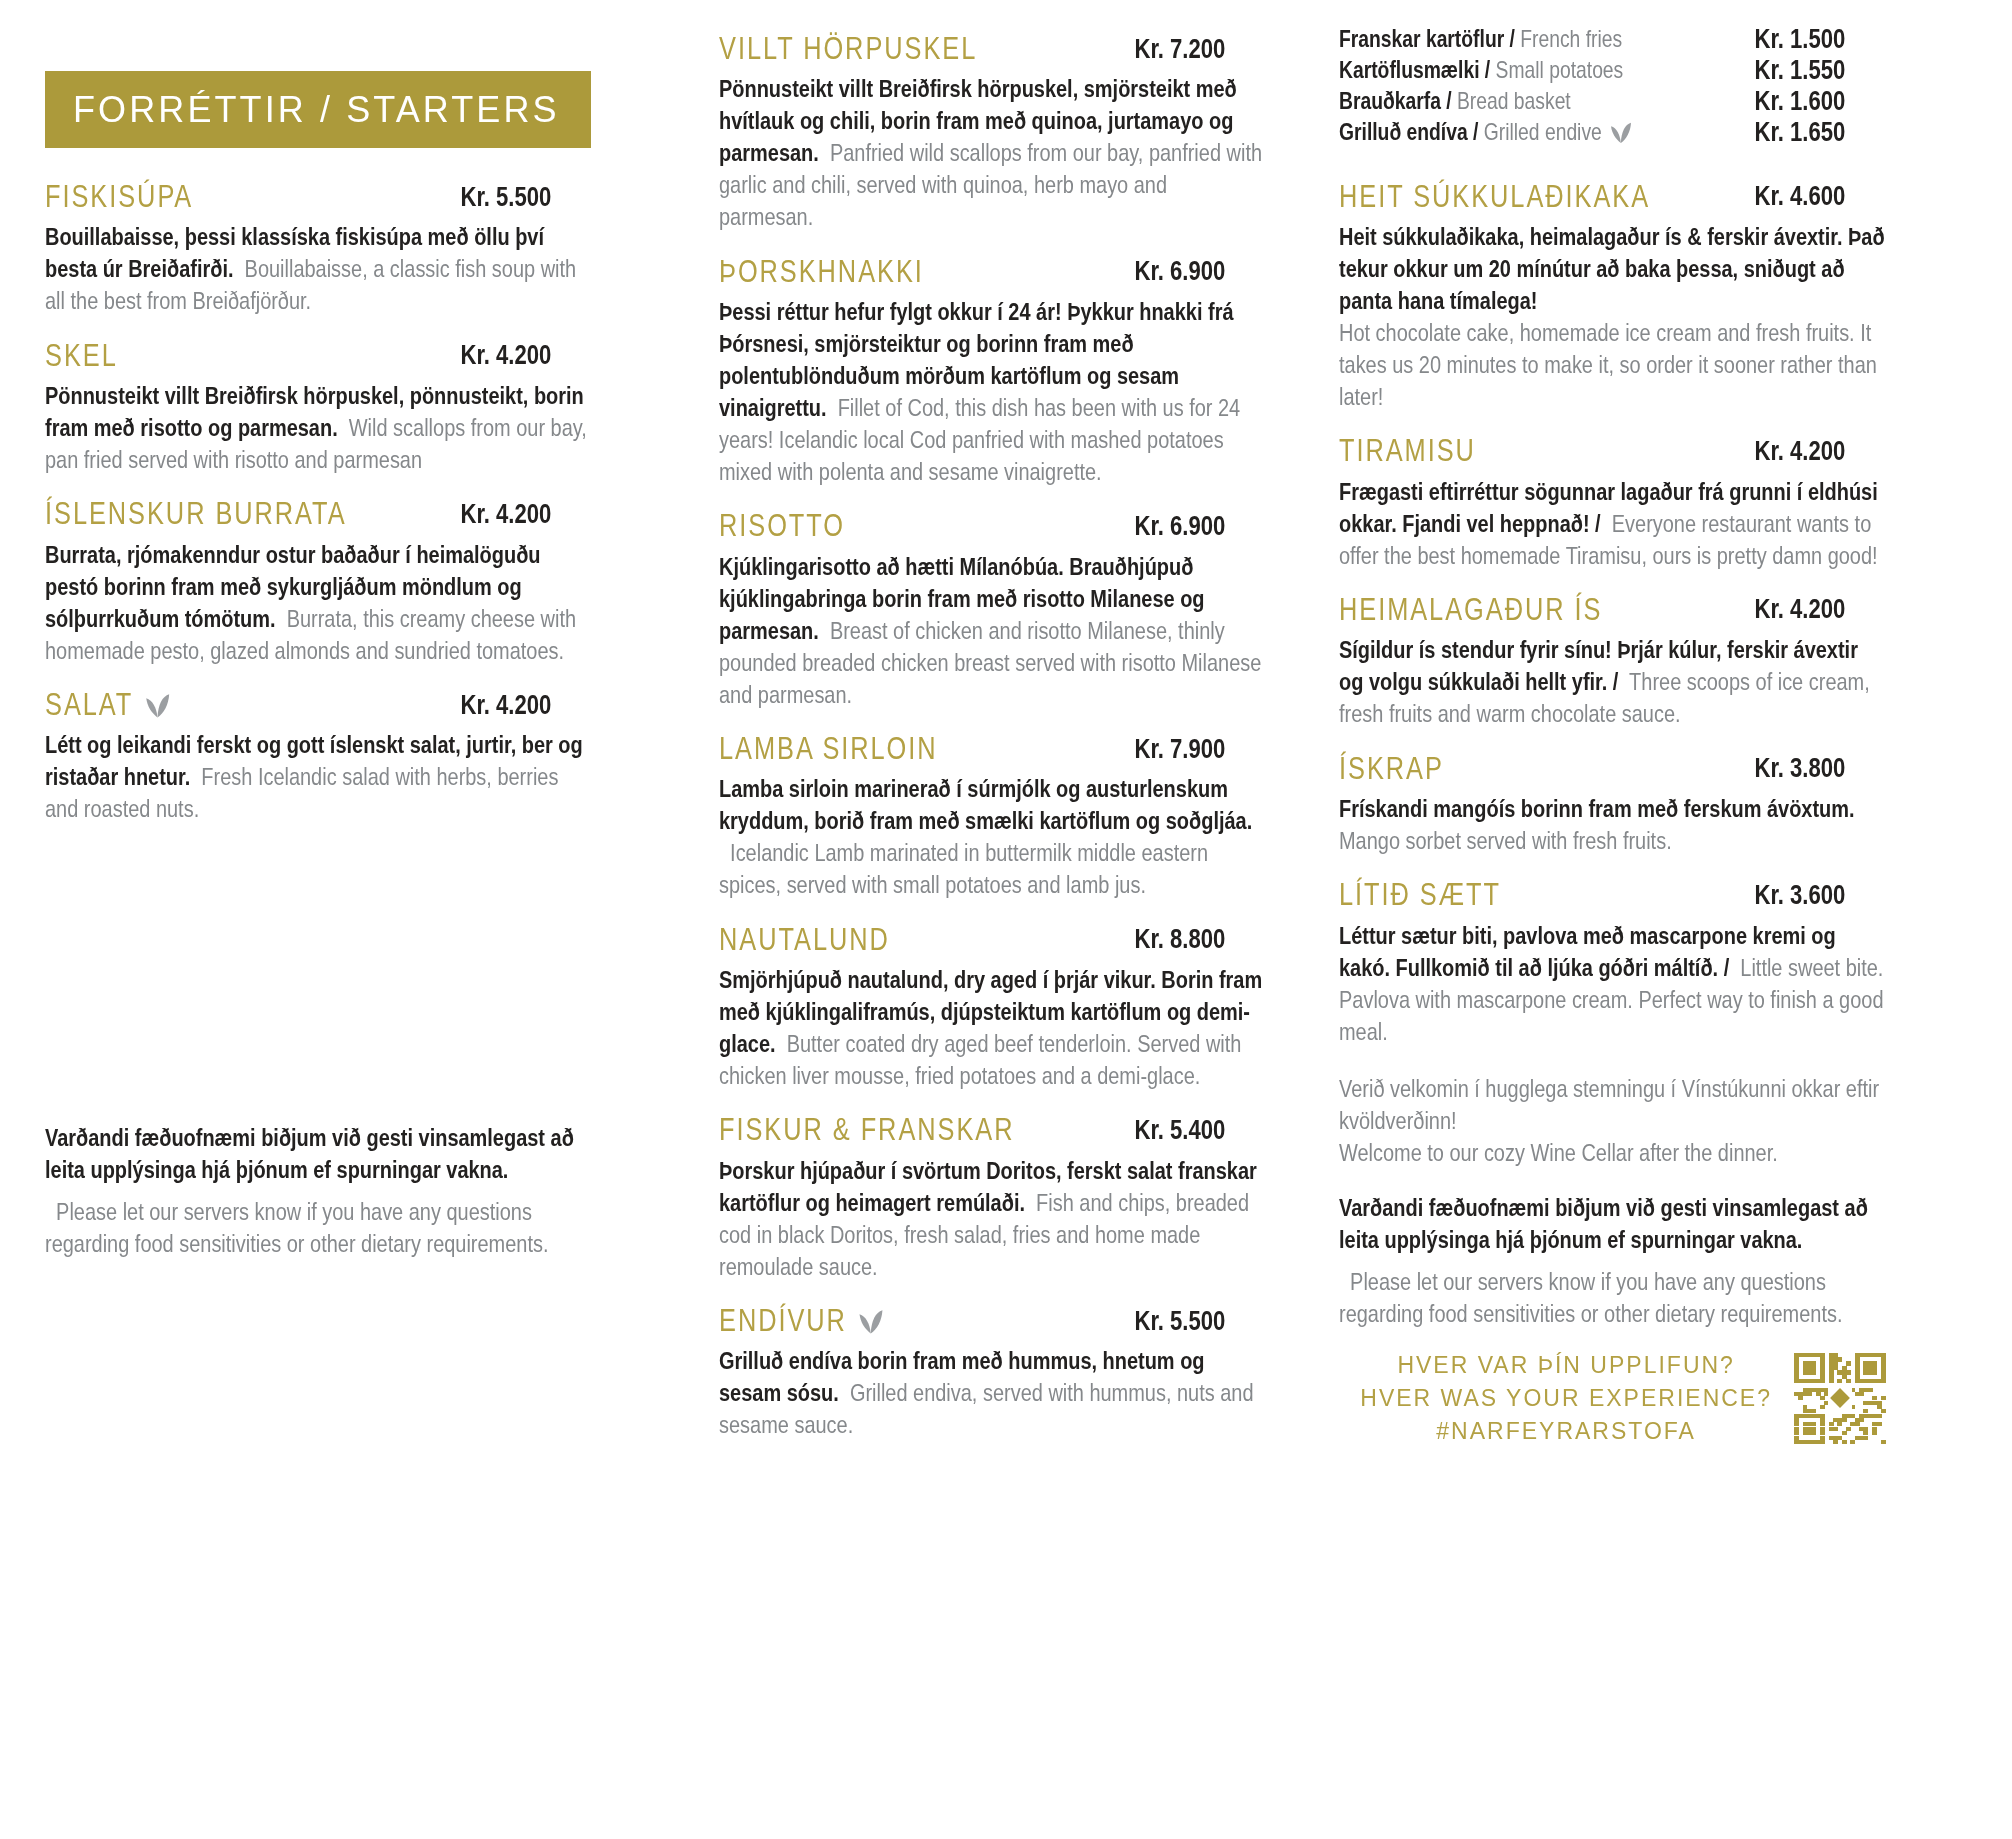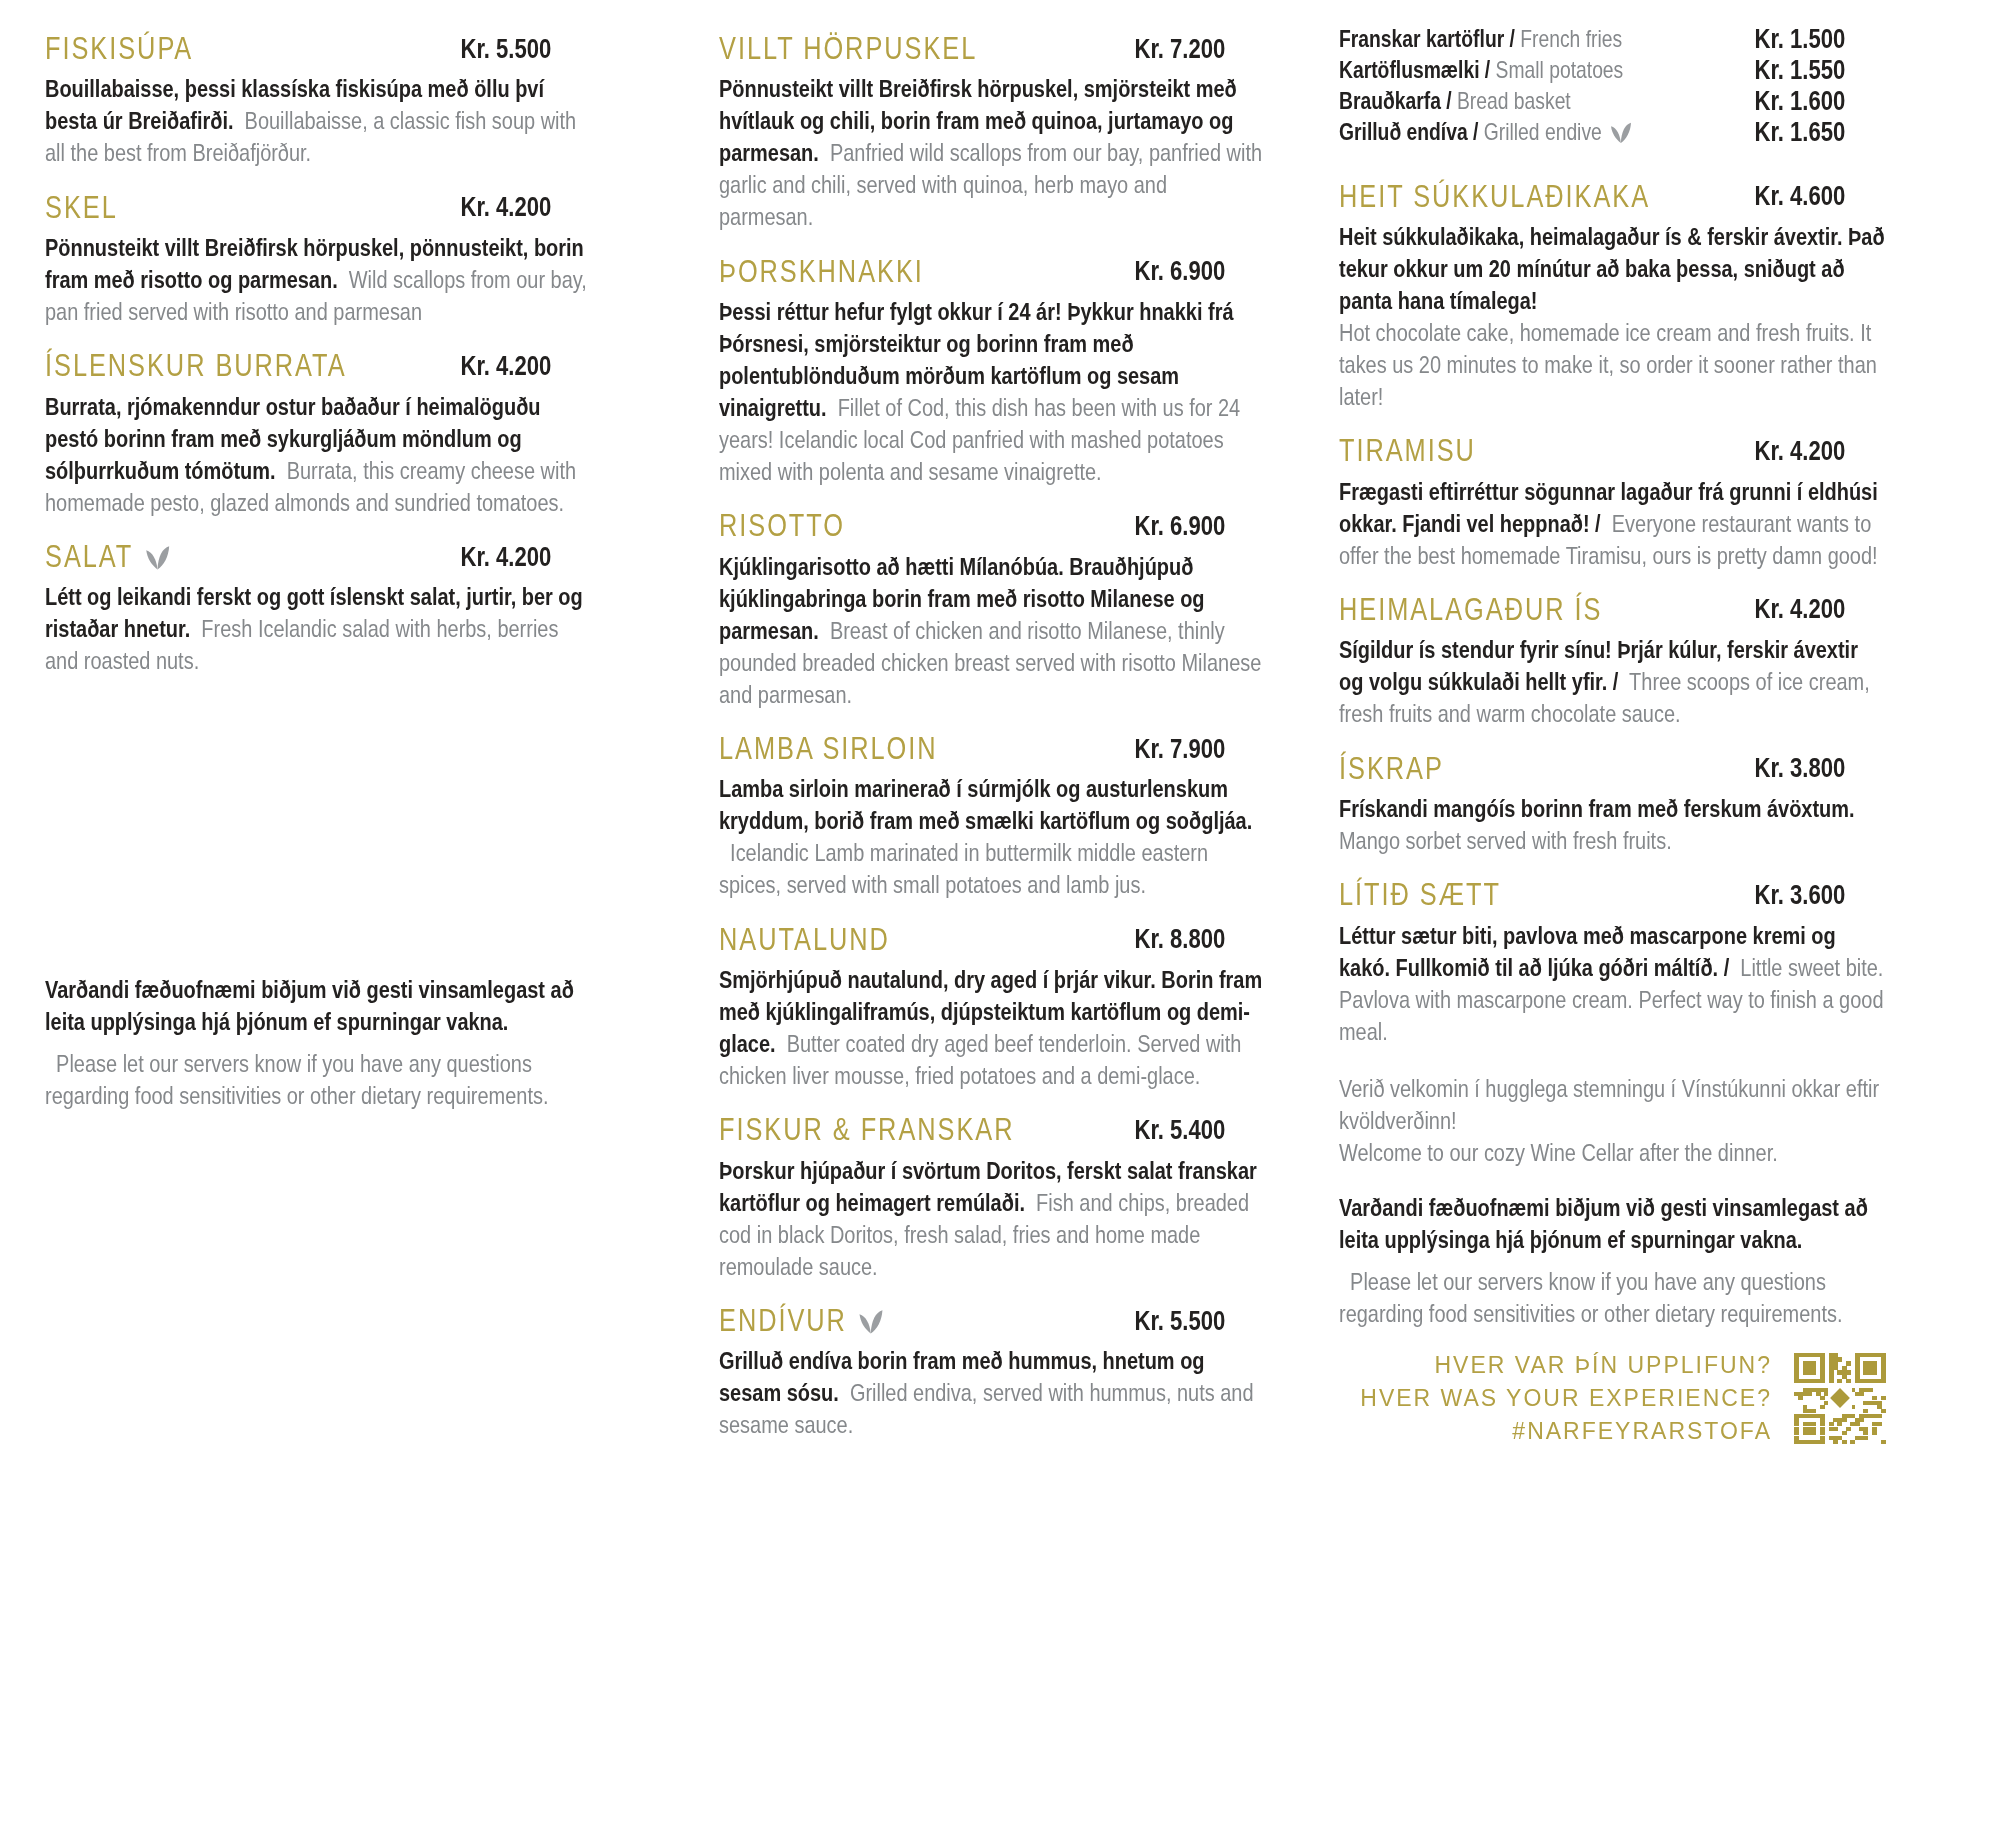--- a/index.html
+++ b/index.html
@@ -32,31 +32,32 @@
   .side-row .en::before{content:" ";white-space:pre;}
   .notice{font-size:24.4px;line-height:32px;}
   .notice p{margin:0;}
   .notice .en{margin-top:9.4px;}
   #starters-notice{margin-top:297px;}
   .wine-note{margin-top:25px;font-size:24.4px;line-height:32px;color:var(--gray);}
   .wine-note p{margin:0;}
   #desserts-notice{margin-top:23.6px;}
   .exp-row{margin-top:19px;display:flex;justify-content:flex-end;align-items:center;gap:22px;
     padding-right:0;}
-  .exp-text{text-align:right;color:var(--title);font-size:23px;line-height:33px;letter-spacing:2px;}
+  .exp-text{text-align:center;color:var(--title);font-size:23px;line-height:33px;letter-spacing:2px;}
   .qr{position:relative;width:91px;height:91px;flex:0 0 91px;background:#fff;}
   .qr i{position:absolute;background:var(--gold);}
   .qr-logo{position:absolute;left:34px;top:34px;width:23.6px;height:23.6px;background:#fff;}
   .qr-logo::after{content:"";position:absolute;left:4.7px;top:4.7px;width:14px;height:14px;
     background:var(--gold);transform:rotate(45deg);}
 </style>
 </head>
 <body>
 
 <div class="col" id="col-starters">
+  <div class="banner">FORRÉTTIR / STARTERS</div>
   <div class="narrow list">
       <div class="dish">
     <div class="dish-head">
       <span class="dish-name">FISKISÚPA</span>
 
       <span class="spacer"></span>
       <span class="dish-price">Kr. 5.500</span>
     </div>
     <div class="dish-desc">
       <span class="is">Bouillabaisse, þessi klassíska fiskisúpa með öllu því besta úr Breiðafirði.</span><span class="en">Bouillabaisse, a classic fish soup with all the best from Breiðafjörður.</span>

